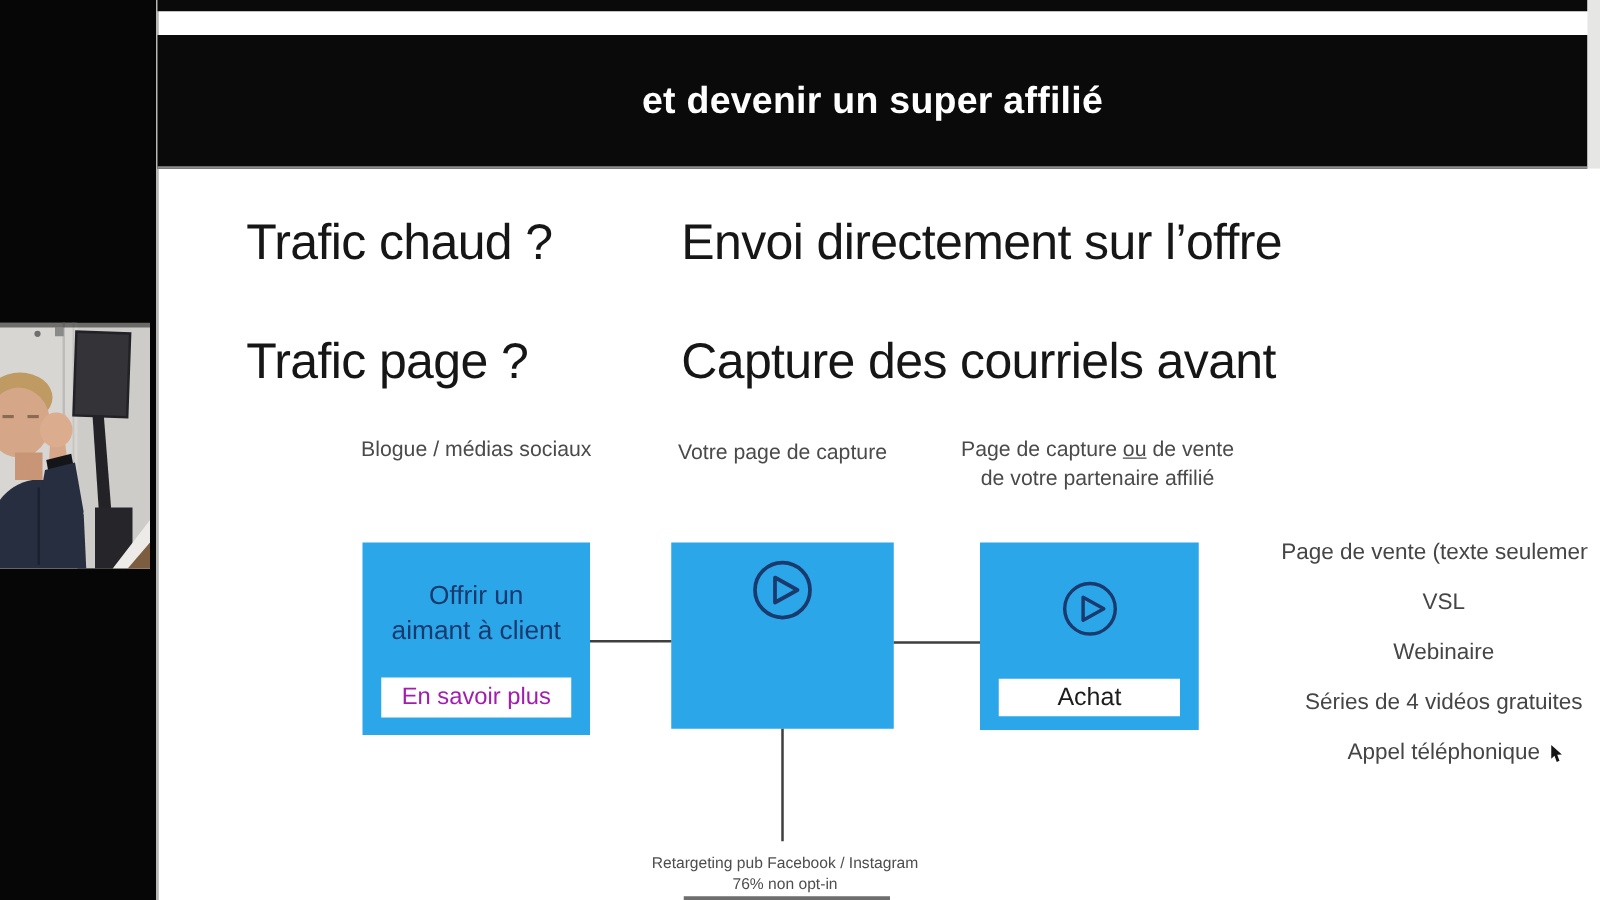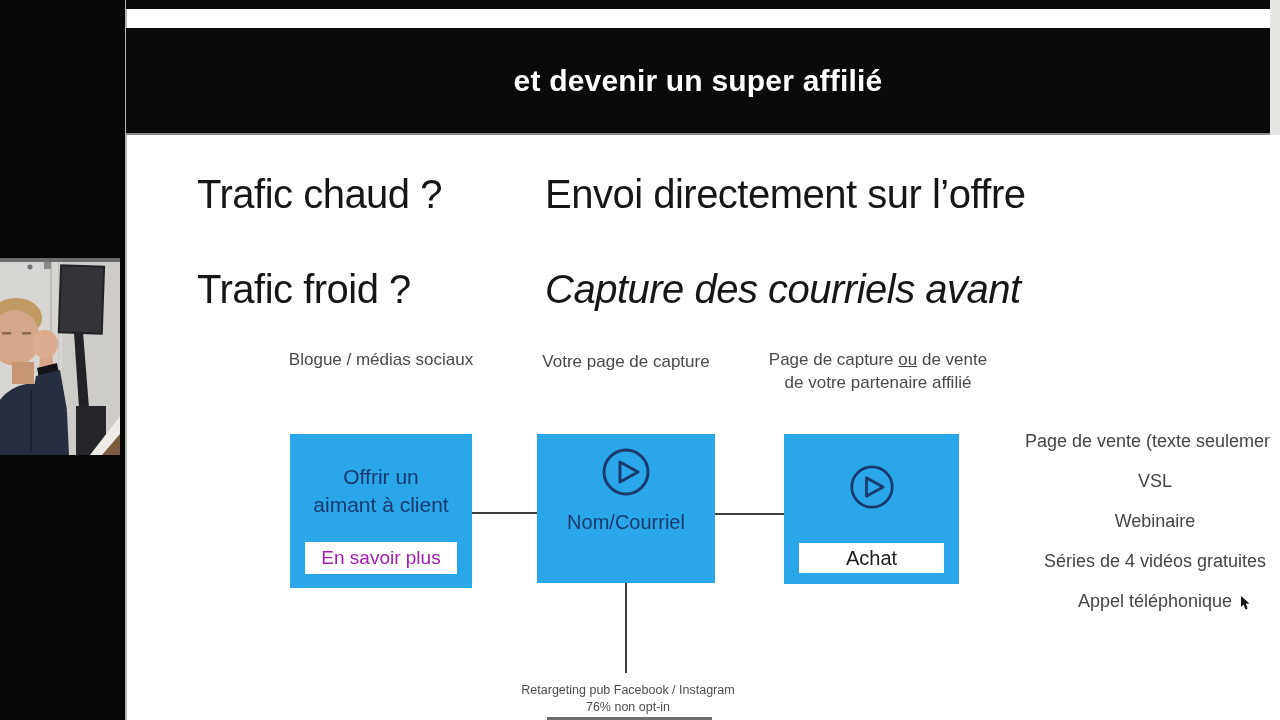--- a/index.html
+++ b/index.html
@@ -92,22 +92,22 @@
 </div>
 <div class="abs" id="sidebar-divider"></div>
 
 <div class="abs" id="top-strip"></div>
 <div class="abs" id="title-bar">
   <div class="title-line">et devenir un super affilié</div>
 </div>
 
 <div class="abs h-big" style="left:197px;top:172px;">Trafic chaud ?</div>
 <div class="abs h-big" style="left:545px;top:172px;">Envoi directement sur l’offre</div>
-<div class="abs h-big" style="left:197px;top:267px;">Trafic froid ?</div>
-<div class="abs h-big" style="left:545px;top:267px;font-style:italic;">Capture des courriels avant</div>
+<div class="abs h-big" style="left:197px;top:267px;">Trafic page ?</div>
+<div class="abs h-big" style="left:545px;top:267px;">Capture des courriels avant</div>
 
 <div class="abs lbl" style="left:271px;top:348px;width:220px;">Blogue / médias sociaux</div>
 <div class="abs lbl" style="left:516px;top:350px;width:220px;">Votre page de capture</div>
 <div class="abs lbl" style="left:741px;top:348px;width:274px;">
   <span>Page de capture </span><span style="text-decoration:underline;">ou</span><span> de vente</span><br>
   <span>de votre partenaire affilié</span>
 </div>
 
 <div class="abs flow-box" style="left:290px;top:434px;width:182px;height:154px;">
   <div class="box-title" style="margin-top:29px;">
@@ -115,21 +115,20 @@
     <span>aimant à client</span>
   </div>
   <div class="box-btn" style="top:108px;">En savoir plus</div>
 </div>
 
 <div class="abs flow-box" style="left:537px;top:434px;width:178px;height:149px;">
   <svg class="abs" style="left:64px;top:13px;" width="50" height="50" viewBox="0 0 50 50">
     <circle cx="25" cy="25" r="22" fill="none" stroke="#1a3a6e" stroke-width="3"></circle>
     <polygon points="19,15 37,25 19,35" fill="none" stroke="#1a3a6e" stroke-width="3" stroke-linejoin="round"></polygon>
   </svg>
-  <div class="box-title" style="margin-top:74px;font-size:20px;">Nom/Courriel</div>
 </div>
 
 <div class="abs flow-box" style="left:784px;top:434px;width:175px;height:150px;">
   <svg class="abs" style="left:65px;top:30px;" width="46" height="46" viewBox="0 0 50 50">
     <circle cx="25" cy="25" r="22" fill="none" stroke="#1a3a6e" stroke-width="3"></circle>
     <polygon points="19,15 37,25 19,35" fill="none" stroke="#1a3a6e" stroke-width="3" stroke-linejoin="round"></polygon>
   </svg>
   <div class="box-btn" style="top:109px;height:30px;font-size:20px;color:#1c1c1c;">Achat</div>
 </div>
 

